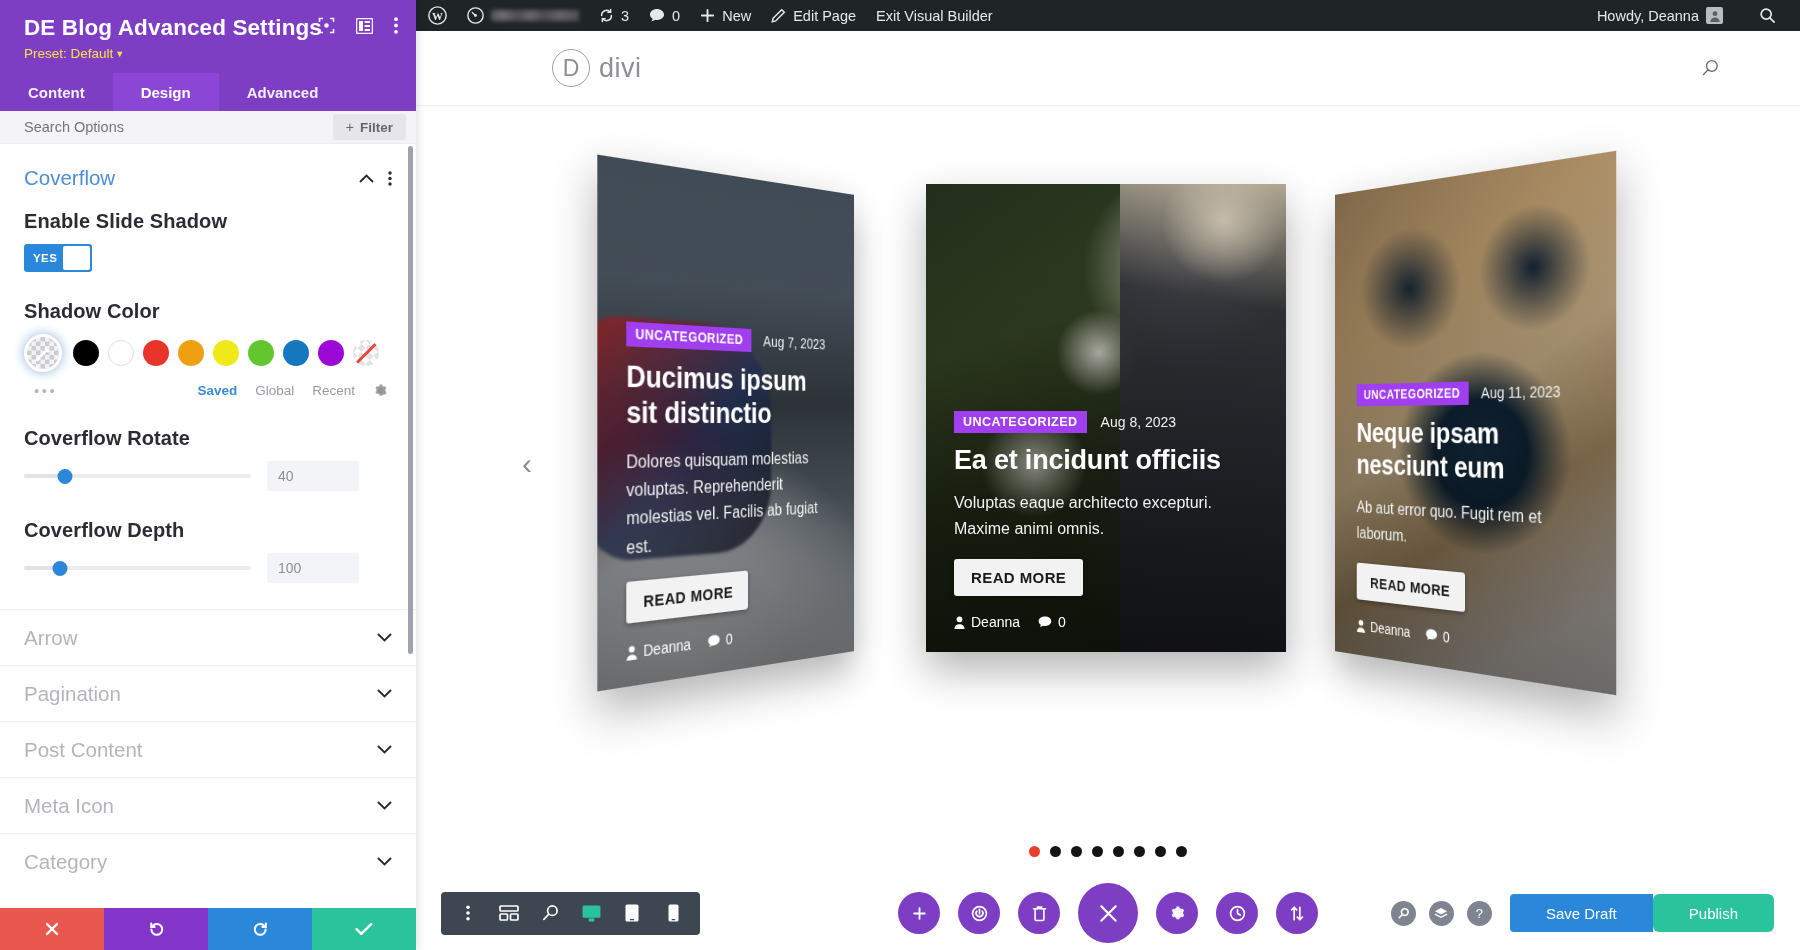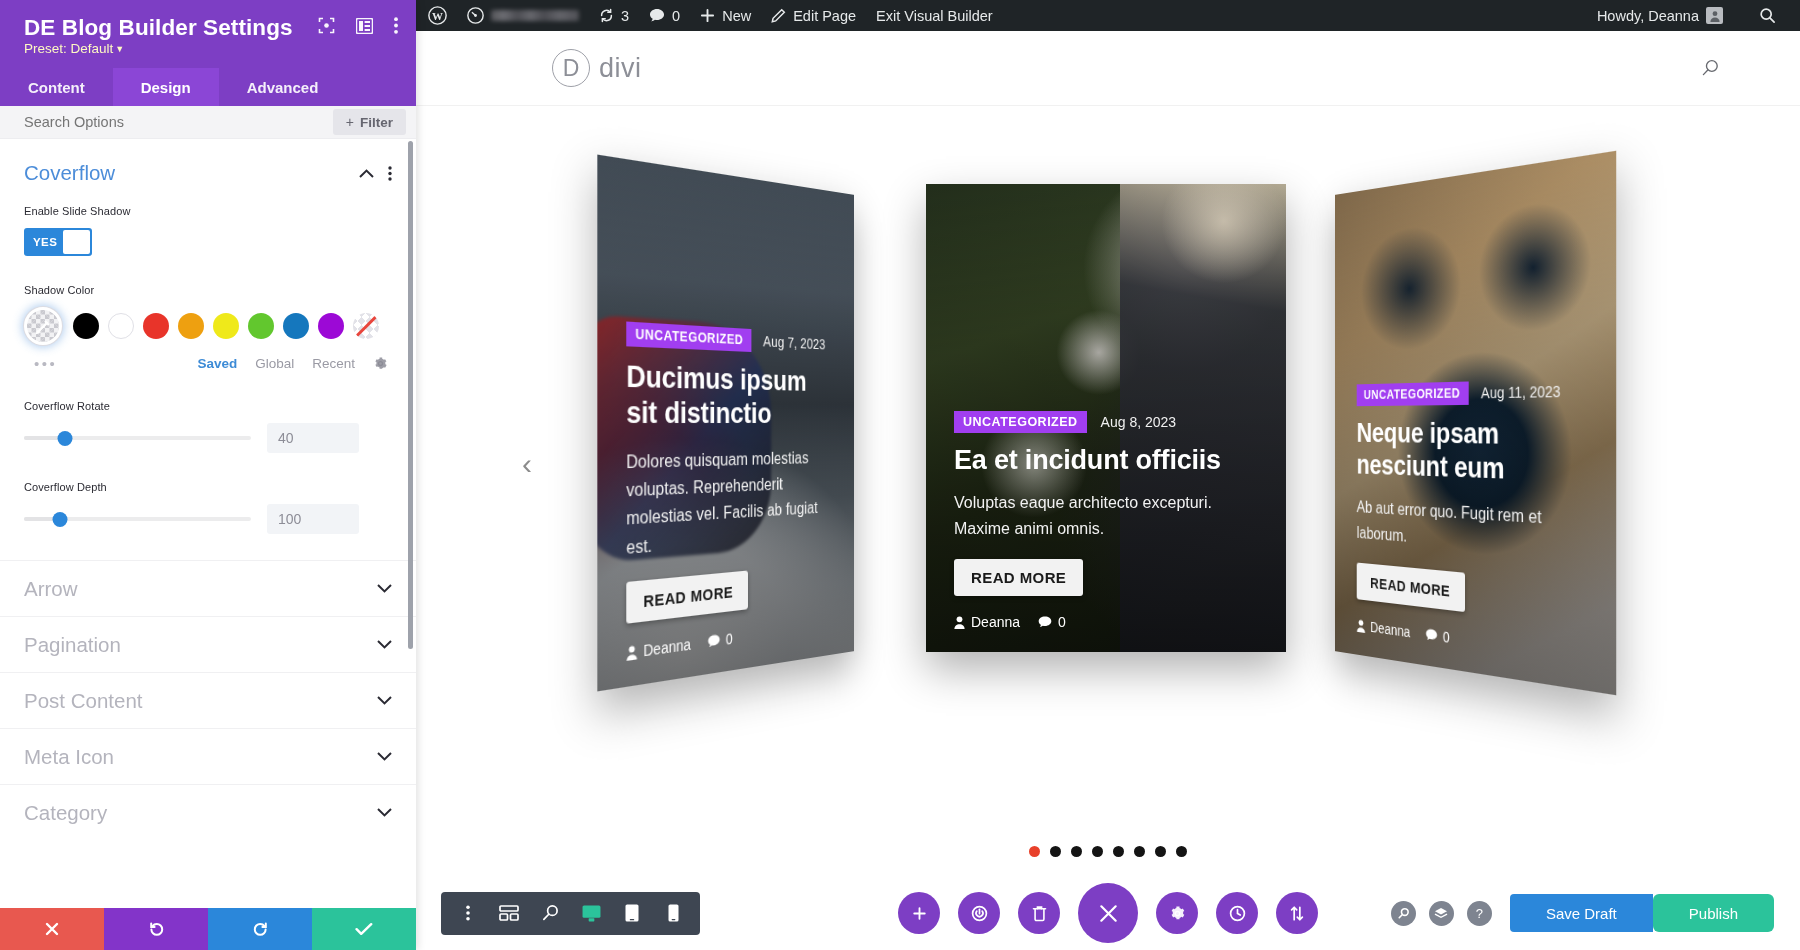--- a/index.html
+++ b/index.html
@@ -15,21 +15,21 @@
   .settings-panel{
     position:absolute; left:0; top:0; width:416px; height:950px;
     background:#fff; display:flex; flex-direction:column; z-index:40;
     box-shadow: 2px 0 8px rgba(0,0,0,.12);
   }
   .sp-header{
     background:#7d3ec4; padding:14px 20px 12px 24px; color:#fff;
     position:relative;
   }
   .sp-title{ font-size:22.5px; font-weight:700; letter-spacing:.1px; line-height:1.2; }
-  .sp-preset{ font-size:13.5px; color:#fef9c3; }
+  .sp-preset{ font-size:13.5px; color:#fde047; margin-top:5px; }
   .sp-preset .caret{ font-size:9px; position:relative; top:-1px; margin-left:2px;}
   .sp-header-icons{ position:absolute; right:18px; top:17px; display:flex; align-items:center; gap:21px; }
   .sp-header-icons .ico{ opacity:.95; cursor:pointer; display:flex; }
 
   .sp-tabs{ background:#7d3ec4; display:flex; height:38px; }
   .sp-tab{
     flex:0 0 auto; padding:0 28px; display:flex; align-items:center; justify-content:center;
     color:#fff; font-size:15px; font-weight:600; cursor:pointer; opacity:.92;
   }
   .sp-tab.active{ background:#8b46d6; opacity:1; }
@@ -49,21 +49,21 @@
   .sp-filter-btn .plus{ font-size:14px; font-weight:400; }
 
   .sp-body{ flex:1; overflow:hidden; position:relative; background:#fff; }
   .sp-scroll{ padding:0; }
 
   .sec-open{ padding:22px 24px 26px 24px; }
   .sec-open-head{ display:flex; align-items:center; justify-content:space-between; margin-bottom:20px;}
   .sec-open-title{ color:#4c8dd9; font-size:20.5px; font-weight:400; }
   .sec-open-ctrls{ display:flex; align-items:center; gap:14px; color:#2a2a33; }
 
-  .field-label{ font-size:11px; font-weight:400; color:#2b2b33; margin-bottom:11px; letter-spacing:.1px;}
+  .field-label{ font-size:20px; font-weight:700; color:#2b2b33; margin-bottom:11px; letter-spacing:.1px;}
 
   .toggle{
     display:inline-flex; align-items:center; width:68px; height:28px; border-radius:3px;
     background:#2b87da; cursor:pointer; padding:2px; position:relative;
   }
   .toggle .lbl{ color:#fff; font-size:11.5px; font-weight:700; padding:0 6px 0 7px; letter-spacing:.4px;}
   .toggle .knob{ width:37px; height:24px; background:#fff; border-radius:2px; }
 
   .field{ margin-top:28px; }
 
@@ -301,21 +301,21 @@
   svg{ display:block; }
 </style>
 </head>
 <body>
 
 <div class="app">
 
   <aside class="settings-panel">
 
     <div class="sp-header">
-      <div class="sp-title">DE Blog Builder Settings</div>
+      <div class="sp-title">DE Blog Advanced Settings</div>
       <div class="sp-preset">
         <span>Preset: Default</span><span class="caret">▼</span>
       </div>
       <div class="sp-header-icons">
         <span class="ico">
           <svg width="17" height="17" viewBox="0 0 17 17" fill="none" stroke="#fff" stroke-width="1.6">
             <path d="M1.5 5V1.5H5M12 1.5h3.5V5M15.5 12v3.5H12M5 15.5H1.5V12"></path>
             <circle cx="8.5" cy="8.5" r="2.3" fill="#fff" stroke="none"></circle>
           </svg>
         </span>

